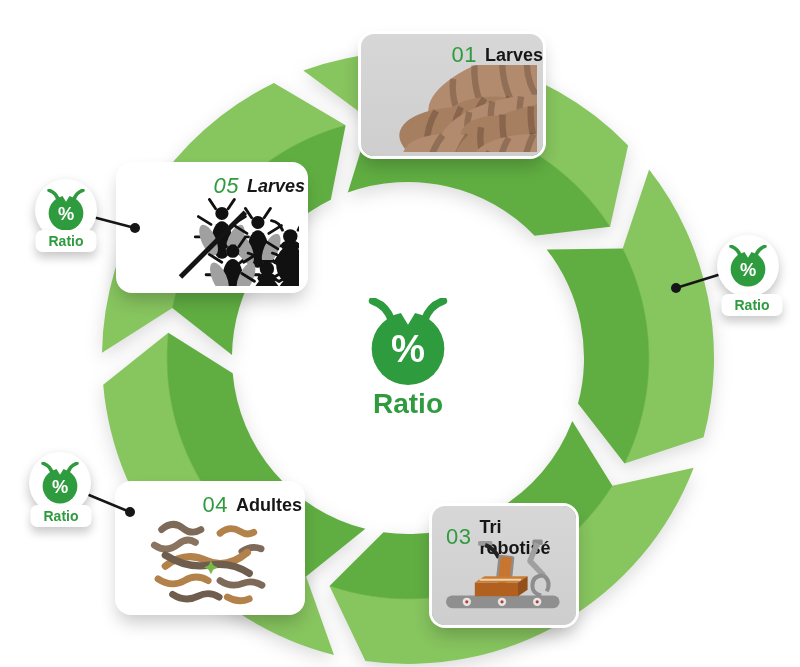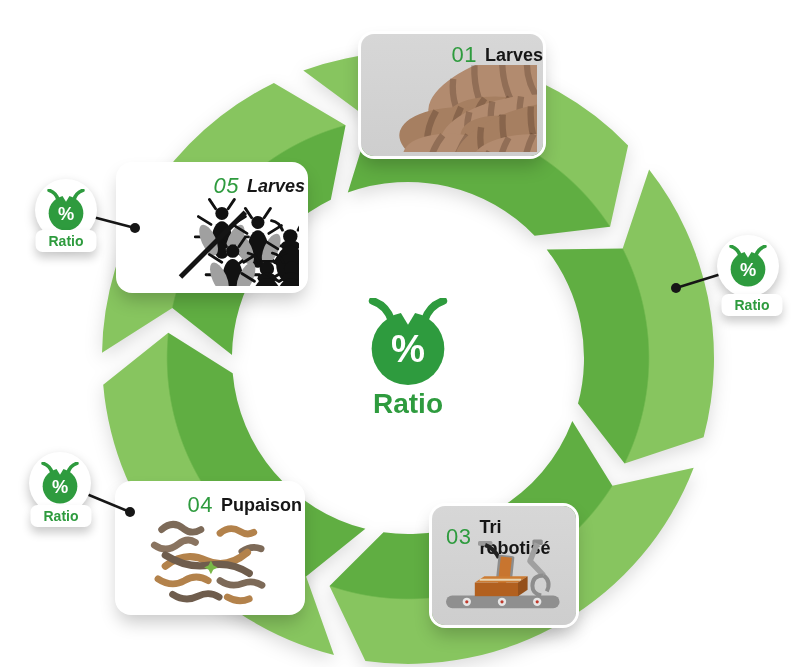--- a/index.html
+++ b/index.html
@@ -132,21 +132,21 @@
       <rect x="118" y="3" width="13" height="7" rx="2" fill="#8d8d8d"></rect>
       <path d="M124,8 L115,30 L132,48" stroke="#a0a0a0" stroke-width="7" fill="none" stroke-linejoin="round"></path>
       <path d="M132,48 q-14,0 -14,13 q0,10 11,12" stroke="#8d8d8d" stroke-width="5" fill="none"></path>
       <path d="M132,48 q10,8 4,20" stroke="#8d8d8d" stroke-width="5" fill="none"></path>
     </svg>
   </div>
 
   <div class="card" style="left:118px;top:443px;width:184px;height:128px;margin-top:41px;">
     <div class="card-head">
       <span class="num">04</span>
-      <span class="lbl">Pupaison</span>
+      <span class="lbl">Adultes</span>
     </div>
     <svg class="illus" viewBox="0 0 170 102">
       <g stroke-linecap="round" fill="none">
         <path d="M32,16 q12,-11 24,-1 q9,7 19,1" stroke="#7d6a58" stroke-width="7.5"></path>
         <path d="M96,20 q11,-9 22,-2 q8,5 15,1" stroke="#b3824b" stroke-width="7.5"></path>
         <path d="M24,33 q13,9 26,-1 q10,-8 19,-2" stroke="#8a7460" stroke-width="7.5"></path>
         <path d="M120,40 q10,-7 21,-3" stroke="#7d6a58" stroke-width="7.5"></path>
         <path d="M36,56 q22,-17 45,-6 q22,10 45,-9" stroke="#b3824b" stroke-width="8"></path>
         <path d="M36,44 q24,15 48,11 q25,-4 44,9" stroke="#6f5d4d" stroke-width="8"></path>
         <path d="M28,70 q15,10 29,2 q13,-8 26,0" stroke="#b3824b" stroke-width="7.5"></path>

